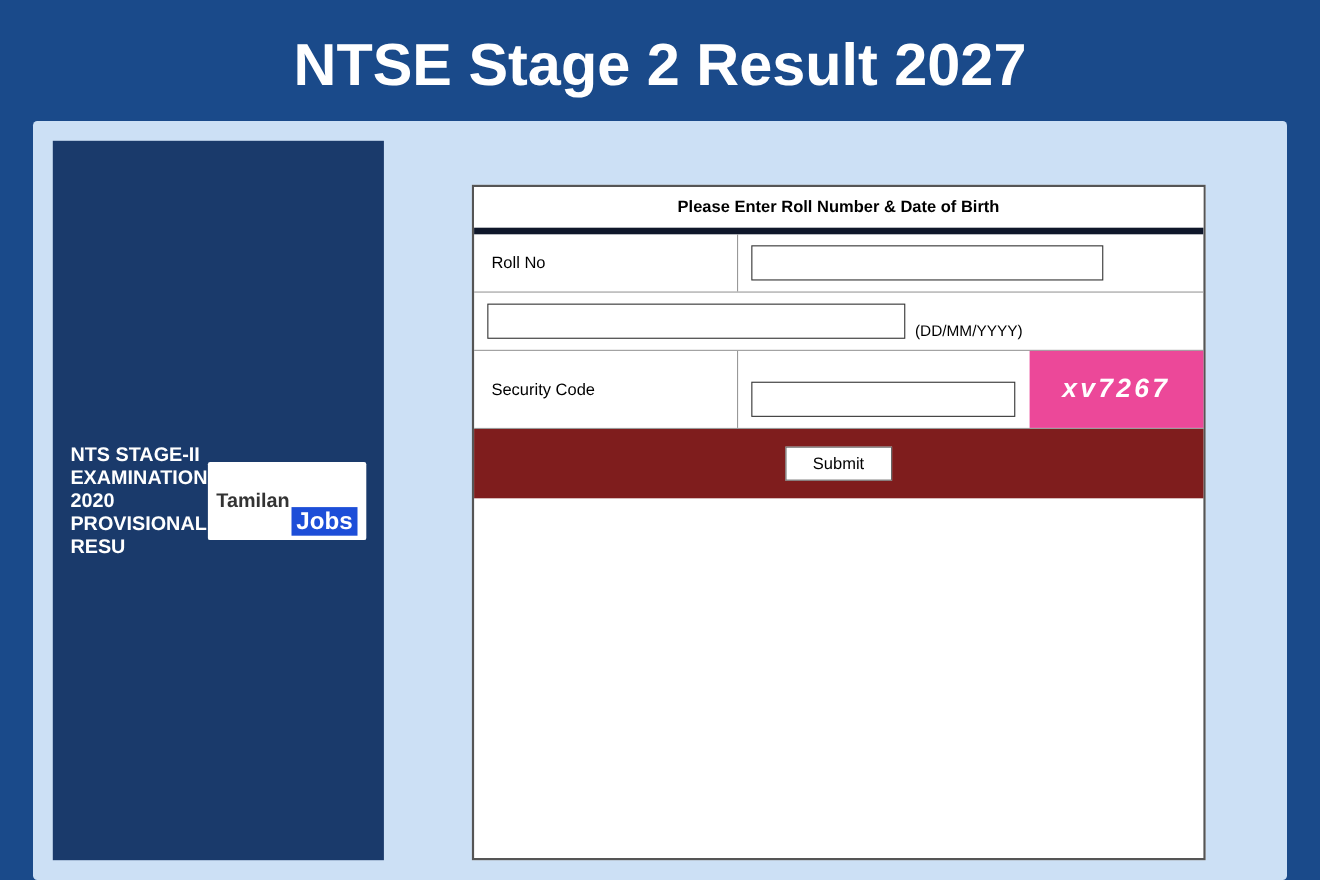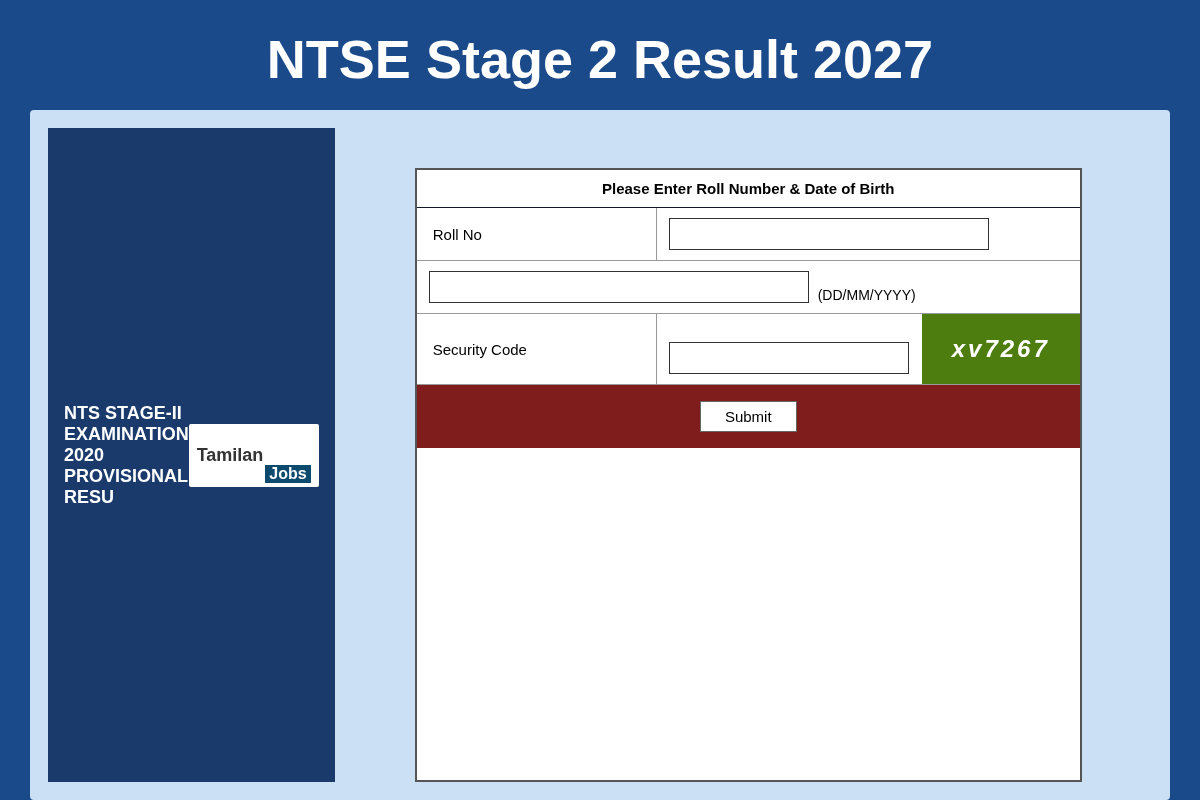--- a/index.html
+++ b/index.html
@@ -63,40 +63,40 @@
     }
 
     .brand-tamilan {
       color: #333333;
       font-size: 18px;
       font-weight: bold;
     }
 
     .brand-jobs {
       color: #ffffff;
-      background: #0c4a6e;
-      font-size: 16px;
+      background: #1d4ed8;
+      font-size: 22px;
       font-weight: bold;
       padding: 0 4px;
       margin-left: 2px;
       margin-top: 37px;
     }
 
     .form-container {
       border: 2px solid #555;
       background: #ffffff;
       margin-top: 40px;
       margin-left: 80px;
       margin-right: 80px;
       width: calc(100% - 160px);
     }
 
     .form-title-row {
       background: #ffffff;
-      border-bottom: 1px solid #0f172a;
+      border-bottom: 6px solid #0f172a;
       text-align: center;
       padding: 10px;
       font-size: 15px;
       font-weight: bold;
       color: #000;
     }
 
     .form-row {
       display: flex;
       align-items: stretch;
@@ -148,21 +148,21 @@
       width: 240px;
     }
 
     .dob-hint {
       font-size: 14px;
       color: #000;
       margin-left: 8px;
     }
 
     .security-code-display {
-      background: #4d7c0f;
+      background: #ec4899;
       color: #ffffff;
       font-size: 24px;
       font-weight: bold;
       font-style: italic;
       padding: 10px 30px;
       letter-spacing: 3px;
       flex: 1;
       text-align: center;
       display: flex;
       align-items: center;

